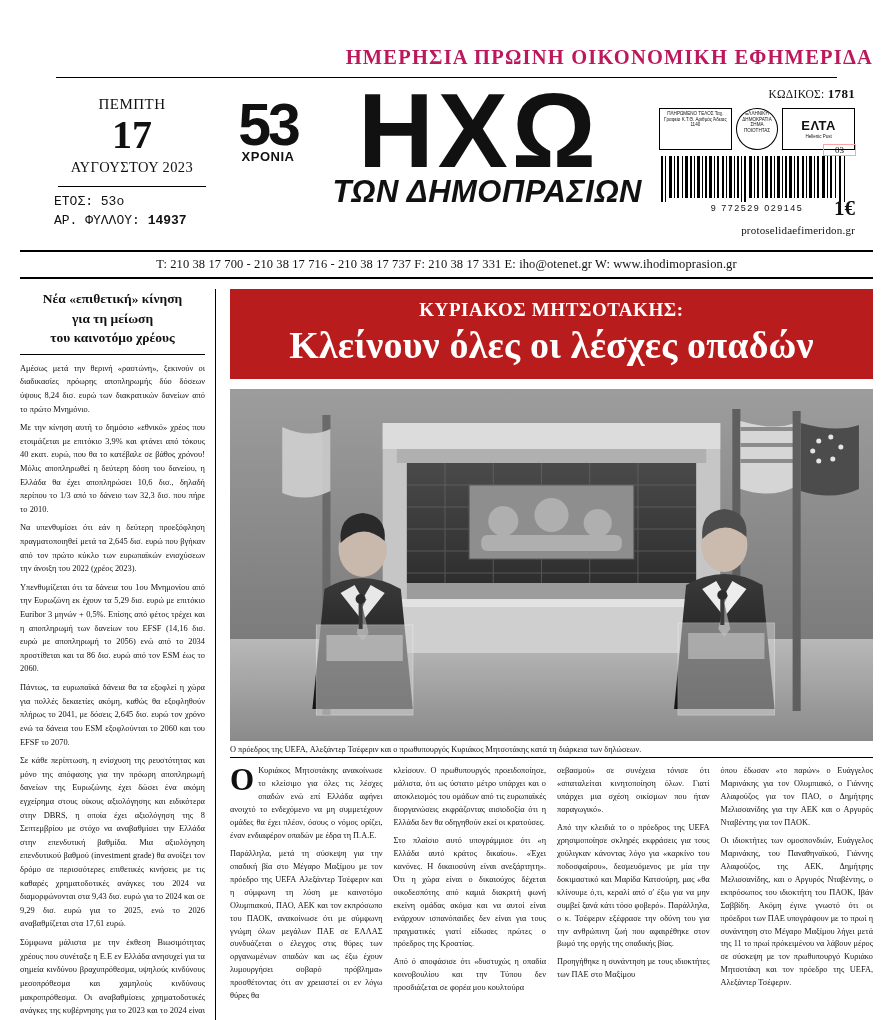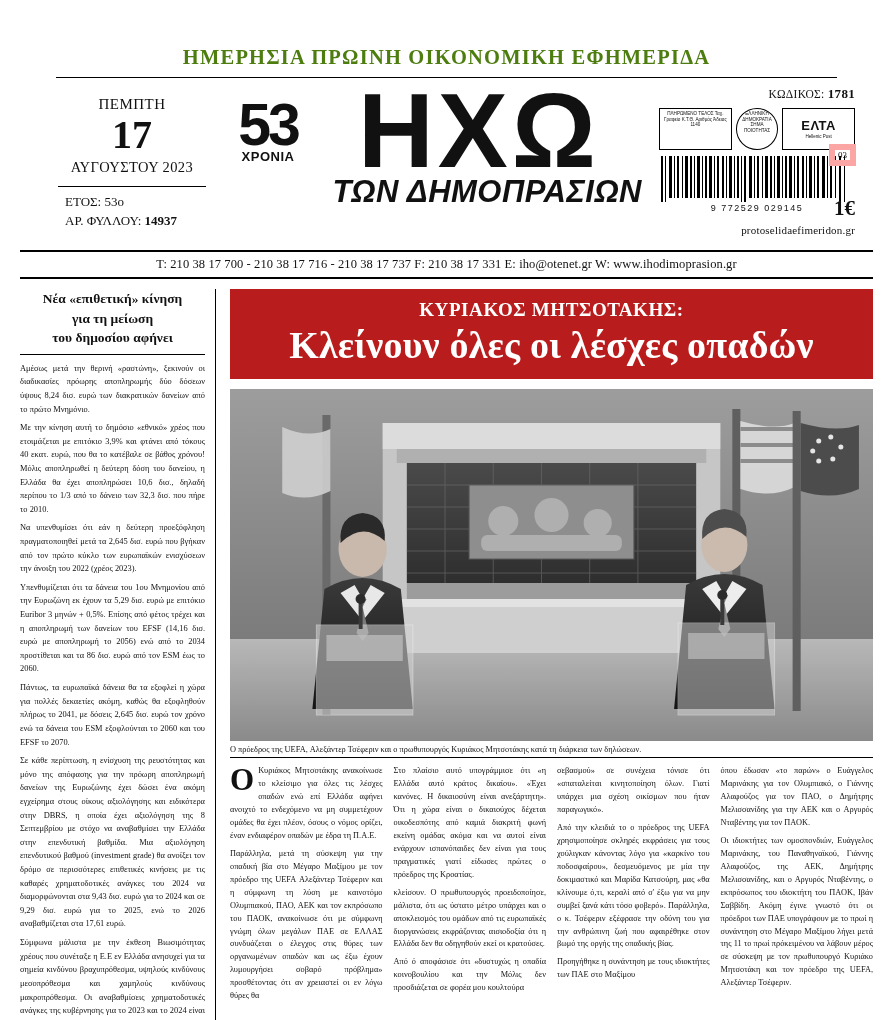--- a/index.html
+++ b/index.html
@@ -10,43 +10,43 @@
     font-family: "Liberation Serif", serif;
     color: #111;
     position: relative;
     overflow: hidden;
   }
   .page { position:relative; width:893px; height:1020px; padding: 0 20px; }
 
   
   .masthead { position:relative; padding-top: 46px; }
   .kicker {
-    text-align:center;
+    text-align:right;
     font-family: "Liberation Serif", serif;
     font-weight: bold;
     font-size: 20.5px;
     letter-spacing: 1.2px;
-    color:#4d7c0f;
+    color:#be185d;
   }
   .mh-rule { border-top: 1px solid #000; margin: 8px 36px 0 36px; }
 
   .mh-grid {
     position: relative;
     height: 168px;
   }
 
   
   .date-block {
     position:absolute; left: 32px; top: 18px; width: 160px; text-align:center;
   }
   .date-day-name { font-size: 15px; letter-spacing:.5px; }
   .date-num { font-size: 40px; font-weight:bold; line-height: 1.0; margin-top: 2px; }
   .date-month { font-size: 14.5px; margin-top: 4px; letter-spacing:.4px; }
   .date-sep { border-top:1px solid #000; margin: 10px 6px 6px 6px; }
-  .date-meta { font-size: 13px; text-align:left; margin-left: 13px; line-height:1.45; }
+  .date-meta { font-size: 13px; text-align:left; margin-left: 2px; line-height:1.45;font-family:Liberation Mono, monospace; }
   .date-meta b { font-weight:bold; }
 
   
   .logo-wrap { position:absolute; left: 196px; top: 4px; width: 460px; }
   .logo-row { display:flex; align-items:center;gap:44px; }
   .badge53 {
     width: 104px; height: 84px; position:relative; margin-top: 14px; flex: 0 0 104px;
   }
   .badge53 .b-num {
     font-family:"Liberation Sans", sans-serif;
@@ -90,21 +90,21 @@
     text-align:center; padding:2px 1px; overflow:hidden;
     font-family:"Liberation Sans", sans-serif;
   }
   .stamp.round { border-radius:50%; width:48px; height:42px; }
   .stamp.elta { display:flex; flex-direction:column; align-items:center; justify-content:center; }
   .stamp.elta .elta-big { font-size: 13px; font-weight:bold; letter-spacing:.5px;}
   .stamp.elta .elta-small { font-size: 4.5px; }
   .barcode-wrap { margin-top: 6px; position:relative; }
   .barcode { height: 46px; width: 100%; display:block; }
   .bc-num { font-family:"Liberation Sans", sans-serif; font-size: 9px; letter-spacing: 1.5px; text-align:center; margin-top:1px;}
-  .bc-side { position:absolute; right: -1px; top: -12px; font-size:9px; border:6px solid #fca5a5; padding: 0 3px;}
+  .bc-side { position:absolute; right: -1px; top: -12px; font-size:9px; border:1px solid #fca5a5; padding: 0 11px;}
   .price { position:absolute; right: 18px; top: 118px; font-size: 21px; font-weight:bold;}
   .site { position:absolute; right: 18px; top: 146px; font-size: 11px; letter-spacing:.2px;text-align:center;}
 
   .contact-rule-top { border-top: 2px solid #000; margin-top: 4px; }
   .contact {
     text-align:center; font-size: 12.5px; padding: 5px 0 5px; letter-spacing:.1px;
   }
   .contact-rule-bot { border-bottom: 2px solid #000; }
 
   
@@ -260,21 +260,21 @@
     <div class="contact">T: 210 38 17 700 - 210 38 17 716 - 210 38 17 737 F: 210 38 17 331 E: iho@otenet.gr W: www.ihodimoprasion.gr</div>
     <div class="contact-rule-bot"></div>
   </div>
 
   <div class="body-grid">
 
     <div class="col-left">
       <div class="left-head">
         <span class="l1">Νέα «επιθετική» κίνηση</span>
         <span class="l2">για τη μείωση</span>
-        <span class="l3">του δημοσίου αφήνει</span>
+        <span class="l3">του καινοτόμο χρέους</span>
       </div>
       <div class="left-rule"></div>
       <div class="left-text">
         <p>Αμέσως μετά την θερινή «ραστώνη», ξεκινούν οι διαδικασίες πρόωρης αποπληρωμής δύο δόσεων ύψους 8,24 δισ. ευρώ των διακρατικών δανείων από το πρώτο Μνημόνιο.</p>
         <p>Με την κίνηση αυτή το δημόσιο «εθνικό» χρέος που ετοιμάζεται με επιτόκιο 3,9% και φτάνει από τόκους 40 εκατ. ευρώ, που θα το κατέβαλε σε βάθος χρόνου! Μόλις αποπληρωθεί η δεύτερη δόση του δανείου, η Ελλάδα θα έχει αποπληρώσει 10,6 δισ., δηλαδή περίπου το 1/3 από το δάνειο των 32,3 δισ. που πήρε το 2010.</p>
         <p>Να υπενθυμίσει ότι εάν η δεύτερη προεξόφληση πραγματοποιηθεί μετά τα 2,645 δισ. ευρώ που βγήκαν από τον πρώτο κύκλο των ευρωπαϊκών ενισχύσεων την άνοιξη του 2022 (χρέος 2023).</p>
         <p>Υπενθυμίζεται ότι τα δάνεια του 1ου Μνημονίου από την Ευρωζώνη εκ έχουν τα 5,29 δισ. ευρώ με επιτόκιο Euribor 3 μηνών + 0,5%. Επίσης από φέτος τρέχει και η αποπληρωμή των δανείων του EFSF (14,16 δισ. ευρώ με αποπληρωμή το 2056) ενώ από το 2034 προστίθεται και τα 86 δισ. ευρώ από τον ESM έως το 2060.</p>
         <p>Πάντως, τα ευρωπαϊκά δάνεια θα τα εξοφλεί η χώρα για πολλές δεκαετίες ακόμη, καθώς θα εξοφληθούν πλήρως το 2041, με δόσεις 2,645 δισ. ευρώ τον χρόνο ενώ τα δάνεια του ESM εξοφλούνται το 2060 και του EFSF το 2070.</p>
         <p>Σε κάθε περίπτωση, η ενίσχυση της ρευστότητας και μόνο της απόφασης για την πρόωρη αποπληρωμή δανείων της Ευρωζώνης έχει δώσει ένα ακόμη εγχείρημα στους οίκους αξιολόγησης και ειδικότερα στην DBRS, η οποία έχει αξιολόγηση της 8 Σεπτεμβρίου με στόχο να αναβαθμίσει την Ελλάδα στην επενδυτική βαθμίδα. Μια αξιολόγηση επενδυτικού βαθμού (investment grade) θα ανοίξει τον δρόμο σε περισσότερες επιθετικές κινήσεις με τις καθαρές χρηματοδοτικές ανάγκες του 2024 να διαμορφώνονται στα 9,43 δισ. ευρώ για το 2024 και σε 9,29 δισ. ευρώ για το 2025, ενώ το 2026 αναβαθμίζεται στα 17,61 ευρώ.</p>
         <p>Σύμφωνα μάλιστα με την έκθεση Βιωσιμότητας χρέους που συνέταξε η Ε.Ε εν Ελλάδα ανησυχεί για τα σημεία κινδύνου βραχυπρόθεσμα, υψηλούς κινδύνους μεσοπρόθεσμα και χαμηλούς κινδύνους μακροπρόθεσμα. Οι αναβαθμίσεις χρηματοδοτικές ανάγκες της κυβέρνησης για το 2023 και το 2024 είναι χαμηλές, λόγω των προβλεπόμενων πρωτογενών πλεονασμάτων και της πορείας μείωσης του χρέους.</p>
@@ -388,23 +388,23 @@
       </div>
 
       <div class="caption">Ο πρόεδρος της UEFA, Αλεξάντερ Τσέφεριν και ο πρωθυπουργός Κυριάκος Μητσοτάκης κατά τη διάρκεια των δηλώσεων.</div>
 
       <div class="art-cols">
         <div class="art-col">
           <p class="dropcap">Ο Κυριάκος Μητσοτάκης ανακοίνωσε το κλείσιμο για όλες τις λέσχες οπαδών ενώ επί Ελλάδα αφήνει ανοιχτό το ενδεχόμενο να μη συμμετέχουν ομάδες θα έχει πλέον, όσους ο νόμος ορίζει, έναν ενδιαφέρον οπαδών με έδρα τη Π.Α.Ε.</p>
           <p>Παράλληλα, μετά τη σύσκεψη για την οπαδική βία στο Μέγαρο Μαξίμου με τον πρόεδρο της UEFA Αλεξάντερ Τσέφεριν και η σύμφωνη τη λύση με καινοτόμο Ολυμπιακού, ΠΑΟ, ΑΕΚ και τον εκπρόσωπο του ΠΑΟΚ, ανακοίνωσε ότι με σύμφωνη γνώμη όλων μεγάλων ΠΑΕ σε ΕΛΛΑΣ συνδυάζεται ο έλεγχος στις θύρες των οργανωμένων οπαδών και ως έξω έχουν λυμουργήσει σοβαρό πρόβλημα» προσθέτοντας ότι αν χρειαστεί οι εν λόγω θύρες θα</p>
         </div>
         <div class="art-col">
+          <p>κλείσουν. Ο πρωθυπουργός προειδοποίησε, μάλιστα, ότι ως ύστατο μέτρο υπάρχει και ο αποκλεισμός του ομάδων από τις ευρωπαϊκές διοργανώσεις εκφράζοντας αισιοδοξία ότι η Ελλάδα δεν θα οδηγηθούν εκεί οι κρατούσες.</p>
           <p>Στο πλαίσιο αυτό υπογράμμισε ότι «η Ελλάδα αυτό κράτος δικαίου». «Έχει κανόνες. Η δικαιοσύνη είναι ανεξάρτητη». Ότι η χώρα είναι ο δικαιούχος δέχεται οικοδεσπότης από καμιά διακριτή φωνή εκείνη ομάδας ακόμα και να αυτοί είναι ενάρχουν ισπανόπαιδες δεν είναι για τους πραγματικές γιατί είδωσες πρώτες ο πρόεδρος της Κροατίας.</p>
-          <p>κλείσουν. Ο πρωθυπουργός προειδοποίησε, μάλιστα, ότι ως ύστατο μέτρο υπάρχει και ο αποκλεισμός του ομάδων από τις ευρωπαϊκές διοργανώσεις εκφράζοντας αισιοδοξία ότι η Ελλάδα δεν θα οδηγηθούν εκεί οι κρατούσες.</p>
-          <p>Από ό αποφάσισε ότι «δυστυχώς η οπαδία κοινοβουλίου και την Μόλις δεν προσδιάζεται σε φορέα μου κουλτούρα</p>
+          <p>Από ό αποφάσισε ότι «δυστυχώς η οπαδία κοινοβουλίου και την Τύπου δεν προσδιάζεται σε φορέα μου κουλτούρα</p>
         </div>
         <div class="art-col">
           <p>σεβασμού» σε συνέχεια τόνισε ότι «σπαταλείται κινητοποίηση όλων. Γιατί υπάρχει μια σχέση οικίσμων που ήταν παραγωγικό».</p>
           <p>Από την κλειδιά το ο πρόεδρος της UEFA χρησιμοποίησε σκληρές εκφράσεις για τους χούλιγκαν κάνοντας λόγο για «καρκίνο του ποδοσφαίρου», δεσμευόμενος με μία την δοκιμαστικό και Μαρίδα Κατσούρη, μας «θα κλίνουμε ό,τι, κεραλί από σ' έξω για να μην συμβεί ξανά κάτι τόσο φοβερό». Παράλληλα, ο κ. Τσέφεριν εξέφρασε την οδύνη του για την ανθρώπινη ζωή που αφαιρέθηκε στον βωμό της οργής της οπαδικής βίας.</p>
           <p>Προηγήθηκε η συνάντηση με τους ιδιοκτήτες των ΠΑΕ στο Μαξίμου</p>
         </div>
         <div class="art-col">
           <p>όπου έδωσαν «το παρών» ο Ευάγγελος Μαρινάκης για τον Ολυμπιακό, ο Γιάννης Αλαφούζος για τον ΠΑΟ, ο Δημήτρης Μελισσανίδης για την ΑΕΚ και ο Αργυρός Νταβέντης για τον ΠΑΟΚ.</p>
           <p>Οι ιδιοκτήτες των ομοσπονδιών, Ευάγγελος Μαρινάκης, του Παναθηναϊκού, Γιάννης Αλαφούζος, της ΑΕΚ, Δημήτρης Μελισσανίδης, και ο Αργυρός Νταβέντης, ο εκπρόσωπος του ιδιοκτήτη του ΠΑΟΚ, Ιβάν Σαββίδη. Ακόμη έγινε γνωστό ότι οι πρόεδροι των ΠΑΕ υπογράφουν με το πρωί η συνάντηση στο Μέγαρο Μαξίμου λήγει μετά της 11 το πρωί πρόκειμένου να λάβουν μέρος σε σύσκεψη με τον πρωθυπουργό Κυριάκο Μητσοτάκη και τον πρόεδρο της UEFA, Αλεξάντερ Τσέφεριν.</p>
         </div>

